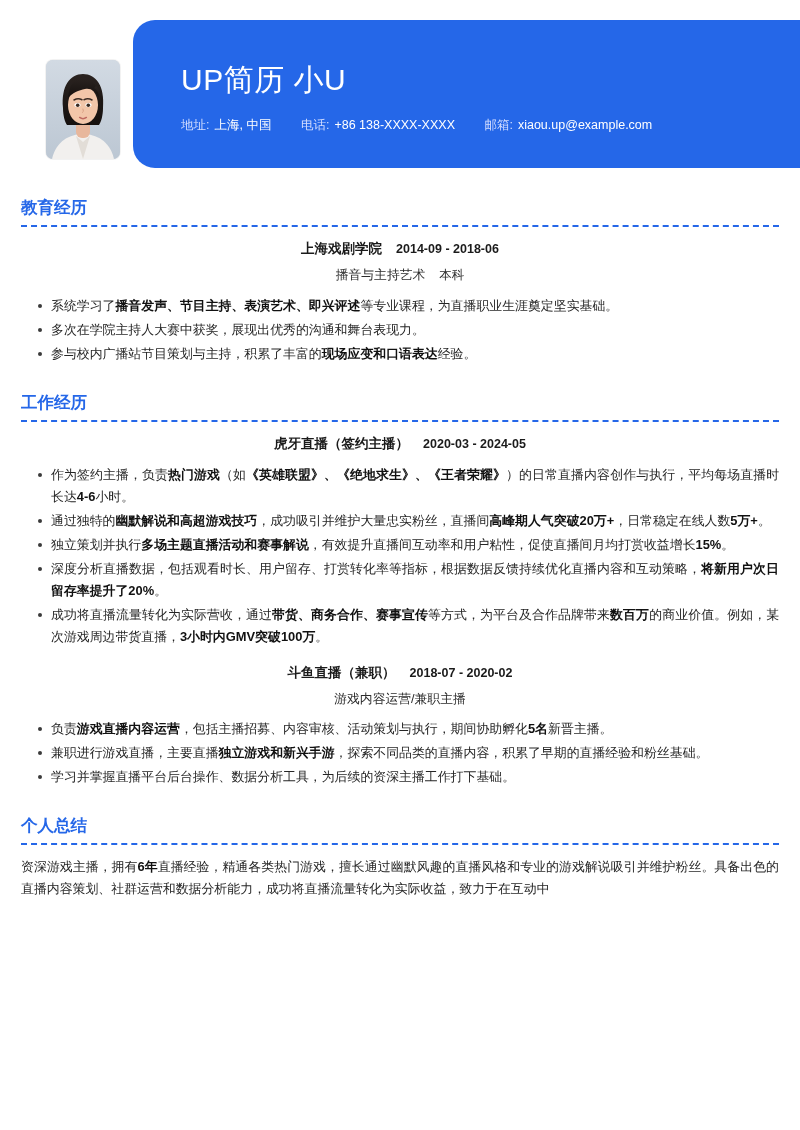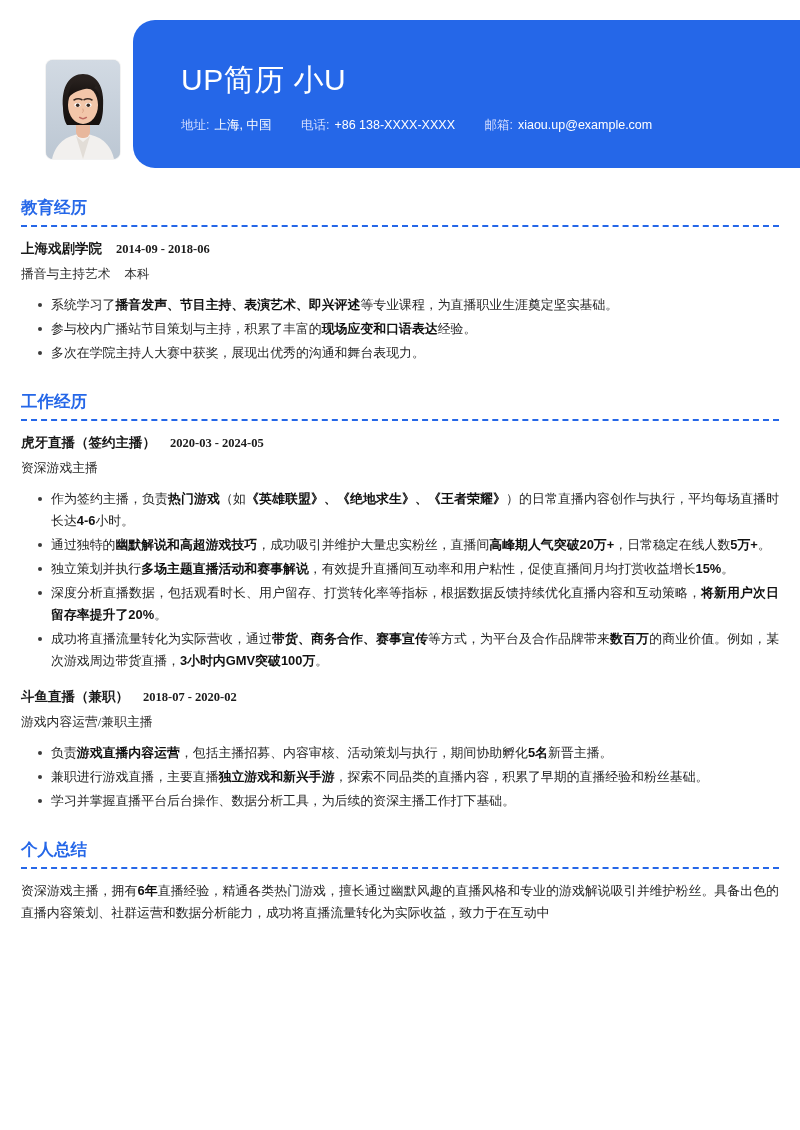--- a/index.html
+++ b/index.html
@@ -84,24 +84,23 @@
     height: 0;
     border-top: 2px dashed #2567e8;
     margin-bottom: 11px;
   }
 
   
   .entry { margin-bottom: 6px; }
   .entry + .entry { margin-top: 14px; }
   .entry-row {
     display: flex;
-    justify-content: flex-start;
+    justify-content: center;
     align-items: baseline;
     line-height: 21px;
-    font-family: Liberation Serif, serif;
   }
   .entry-org {
     font-size: 13.5px;
     font-weight: bold;
     color: #1b1b1b;
   }
   .entry-date {
     font-size: 12.5px;
     font-weight: bold;
     color: #1b1b1b;
@@ -230,37 +229,34 @@
       <div class="entry-row">
         <span class="entry-org">上海戏剧学院</span>
         <span class="entry-date">2014-09 - 2018-06</span>
       </div>
       <div class="entry-row second">
         <span class="entry-sub">播音与主持艺术</span>
         <span class="entry-extra">本科</span>
       </div>
       <ul class="bullets">
           <li>系统学习了<b>播音发声、节目主持、表演艺术、即兴评述</b>等专业课程，为直播职业生涯奠定坚实基础。</li>
+          <li>多次在学院主持人大赛中获奖，展现出优秀的沟通和舞台表现力。</li>
           <li>参与校内广播站节目策划与主持，积累了丰富的<b>现场应变和口语表达</b>经验。</li>
-          <li>多次在学院主持人大赛中获奖，展现出优秀的沟通和舞台表现力。</li>
         </ul>
     </div>
   </div>
 
   <div class="section">
     <div class="section-title">工作经历</div>
     <div class="divider"></div>
 
     <div class="entry">
       <div class="entry-row">
         <span class="entry-org">虎牙直播（签约主播）</span>
         <span class="entry-date">2020-03 - 2024-05</span>
-      </div>
-      <div class="entry-row second">
-        <span class="entry-sub">资深游戏主播</span>
       </div>
       <ul class="bullets">
           <li>作为签约主播，负责<b>热门游戏</b>（如<b>《英雄联盟》、《绝地求生》、《王者荣耀》</b>）的日常直播内容创作与执行，平均每场直播时长达<b>4-6</b>小时。</li>
           <li>通过独特的<b>幽默解说和高超游戏技巧</b>，成功吸引并维护大量忠实粉丝，直播间<b>高峰期人气突破20万+</b>，日常稳定在线人数<b>5万+</b>。</li>
           <li>独立策划并执行<b>多场主题直播活动和赛事解说</b>，有效提升直播间互动率和用户粘性，促使直播间月均打赏收益增长<b>15%</b>。</li>
           <li>深度分析直播数据，包括观看时长、用户留存、打赏转化率等指标，根据数据反馈持续优化直播内容和互动策略，<b>将新用户次日留存率提升了20%</b>。</li>
           <li>成功将直播流量转化为实际营收，通过<b>带货、商务合作、赛事宣传</b>等方式，为平台及合作品牌带来<b>数百万</b>的商业价值。例如，某次游戏周边带货直播，<b>3小时内GMV突破100万</b>。</li>
         </ul>
     </div>
 

